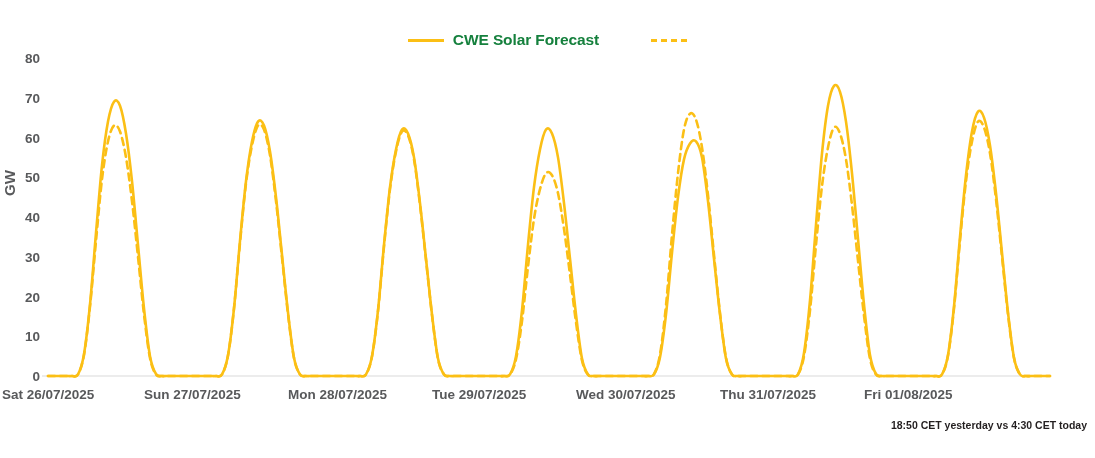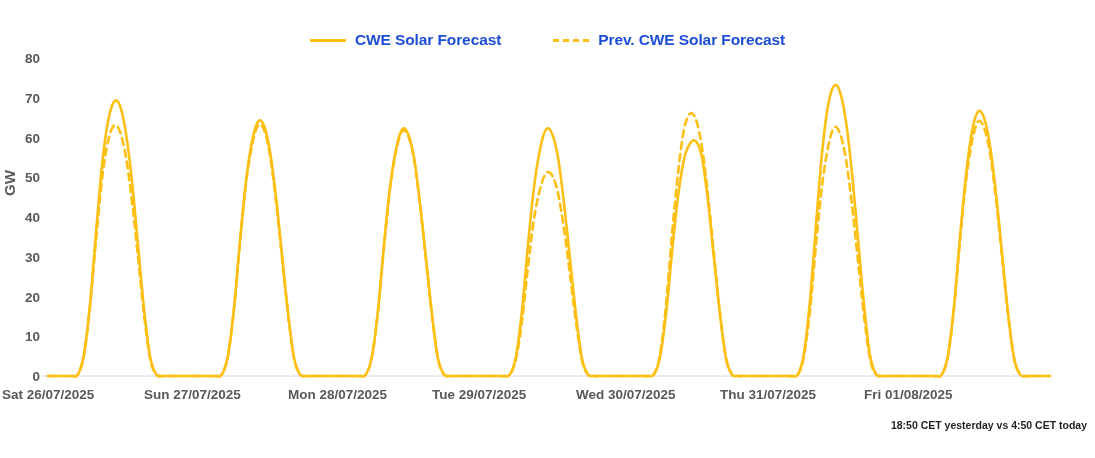--- a/index.html
+++ b/index.html
@@ -40,21 +40,21 @@
     width: 36px;
     height: 0;
     border-top-width: 3.4px;
     border-top-color: #FBBF15;
   }
   .legend-swatch.solid { border-top-style: solid; }
   .legend-swatch.dashed { border-top-style: dashed; }
   .legend-label {
     font-size: 15.5px;
     font-weight: bold;
-    color: #1d4ed8;
+    color: #15803d;
     letter-spacing: -0.1px;
     white-space: nowrap;
   }
 
   
   .y-axis-title {
     position: absolute;
     left: 1px;
     top: 196px;
     font-size: 15px;
@@ -115,21 +115,20 @@
 
 <div id="chart-root">
 
   <div class="legend">
     <div class="legend-item">
       <span class="legend-swatch solid"></span>
       <span class="legend-label">CWE Solar Forecast</span>
     </div>
     <div class="legend-item">
       <span class="legend-swatch dashed"></span>
-      <span class="legend-label">Prev. CWE Solar Forecast</span>
     </div>
   </div>
 
   <div class="y-axis-title">GW</div>
 
   <svg id="plot" width="1095" height="458">
     <g id="ytick-layer">
         <text class="ytick-text" x="40" y="381" text-anchor="end">0</text>
         <text class="ytick-text" x="40" y="341.25" text-anchor="end">10</text>
         <text class="ytick-text" x="40" y="301.5" text-anchor="end">20</text>
@@ -150,16 +149,16 @@
         <text class="xtick-text" x="864" y="399" text-anchor="start">Fri 01/08/2025</text>
       </g>
     <line id="baseline" class="axis-line" x1="42" x2="1050" y1="376" y2="376"></line>
     <g id="series-layer">
         <path class="series-line dashed" stroke="#FBBF15" d="M48.00,376.00C49.00,376.00 52.00,376.00 54.00,376.00C56.00,376.00 58.00,376.00 60.00,376.00C62.00,376.00 64.00,376.00 66.00,376.00C68.00,376.00 70.00,376.26 72.00,376.00C74.00,375.74 76.00,377.92 78.00,374.41C80.00,370.90 82.00,366.26 84.00,354.93C86.00,343.60 88.00,325.45 90.00,306.44C92.00,287.42 94.00,262.05 96.00,240.85C98.00,219.65 100.00,195.80 102.00,179.24C104.00,162.67 106.00,150.42 108.00,141.47C110.00,132.53 112.00,127.23 114.00,125.58C116.00,123.92 118.00,126.24 120.00,131.54C122.00,136.84 124.00,145.78 126.00,157.38C128.00,168.97 130.00,184.54 132.00,201.10C134.00,217.66 136.00,237.87 138.00,256.75C140.00,275.63 142.00,297.49 144.00,314.39C146.00,331.28 148.00,348.11 150.00,358.11C152.00,368.12 154.00,371.43 156.00,374.41C158.00,377.39 160.00,375.74 162.00,376.00C164.00,376.26 166.00,376.00 168.00,376.00C170.00,376.00 172.00,376.00 174.00,376.00C176.00,376.00 178.00,376.00 180.00,376.00C182.00,376.00 184.00,376.00 186.00,376.00C188.00,376.00 190.00,376.00 192.00,376.00C194.00,376.00 196.00,376.00 198.00,376.00C200.00,376.00 202.00,376.00 204.00,376.00C206.00,376.00 208.00,376.00 210.00,376.00C212.00,376.00 214.00,376.26 216.00,376.00C218.00,375.74 220.00,377.79 222.00,374.41C224.00,371.03 226.00,366.73 228.00,355.73C230.00,344.73 232.00,327.24 234.00,308.43C236.00,289.61 238.00,263.71 240.00,242.84C242.00,221.97 244.00,199.44 246.00,183.21C248.00,166.98 250.00,155.06 252.00,145.45C254.00,135.84 256.00,128.23 258.00,125.58C260.00,122.93 262.00,124.58 264.00,129.55C266.00,134.52 268.00,143.46 270.00,155.39C272.00,167.31 274.00,184.07 276.00,201.10C278.00,218.13 280.00,238.73 282.00,257.55C284.00,276.36 286.00,297.23 288.00,313.99C290.00,330.75 292.00,348.04 294.00,358.11C296.00,368.18 298.00,371.43 300.00,374.41C302.00,377.39 304.00,375.74 306.00,376.00C308.00,376.26 310.00,376.00 312.00,376.00C314.00,376.00 316.00,376.00 318.00,376.00C320.00,376.00 322.00,376.00 324.00,376.00C326.00,376.00 328.00,376.00 330.00,376.00C332.00,376.00 334.00,376.00 336.00,376.00C338.00,376.00 340.00,376.00 342.00,376.00C344.00,376.00 346.00,376.00 348.00,376.00C350.00,376.00 352.00,376.00 354.00,376.00C356.00,376.00 358.00,376.26 360.00,376.00C362.00,375.74 364.00,377.66 366.00,374.41C368.00,371.16 370.00,367.06 372.00,356.52C374.00,345.99 376.00,329.56 378.00,311.21C380.00,292.86 382.00,266.75 384.00,246.41C386.00,226.08 388.00,205.01 390.00,189.17C392.00,173.34 394.00,161.02 396.00,151.41C398.00,141.81 400.00,134.19 402.00,131.54C404.00,128.89 406.00,130.88 408.00,135.51C410.00,140.15 412.00,147.77 414.00,159.36C416.00,170.96 418.00,188.31 420.00,205.08C422.00,221.84 424.00,241.58 426.00,259.93C428.00,278.28 430.00,298.69 432.00,315.18C434.00,331.68 436.00,349.04 438.00,358.91C440.00,368.78 442.00,371.56 444.00,374.41C446.00,377.26 448.00,375.74 450.00,376.00C452.00,376.26 454.00,376.00 456.00,376.00C458.00,376.00 460.00,376.00 462.00,376.00C464.00,376.00 466.00,376.00 468.00,376.00C470.00,376.00 472.00,376.00 474.00,376.00C476.00,376.00 478.00,376.00 480.00,376.00C482.00,376.00 484.00,376.00 486.00,376.00C488.00,376.00 490.00,376.00 492.00,376.00C494.00,376.00 496.00,376.00 498.00,376.00C500.00,376.00 502.00,376.26 504.00,376.00C506.00,375.74 508.00,377.19 510.00,374.41C512.00,371.63 514.00,368.18 516.00,359.31C518.00,350.43 520.00,336.58 522.00,321.14C524.00,305.71 526.00,283.71 528.00,266.69C530.00,249.66 532.00,231.91 534.00,218.99C536.00,206.07 538.00,196.79 540.00,189.17C542.00,181.56 544.00,175.59 546.00,173.28C548.00,170.96 550.00,171.95 552.00,175.26C554.00,178.58 556.00,184.21 558.00,193.15C560.00,202.09 562.00,215.34 564.00,228.92C566.00,242.51 568.00,259.07 570.00,274.64C572.00,290.21 574.00,308.03 576.00,322.34C578.00,336.65 580.00,351.75 582.00,360.50C584.00,369.24 586.00,372.22 588.00,374.81C590.00,377.39 592.00,375.80 594.00,376.00C596.00,376.20 598.00,376.00 600.00,376.00C602.00,376.00 604.00,376.00 606.00,376.00C608.00,376.00 610.00,376.00 612.00,376.00C614.00,376.00 616.00,376.00 618.00,376.00C620.00,376.00 622.00,376.00 624.00,376.00C626.00,376.00 628.00,376.00 630.00,376.00C632.00,376.00 634.00,376.00 636.00,376.00C638.00,376.00 640.00,376.00 642.00,376.00C644.00,376.00 646.00,376.33 648.00,376.00C650.00,375.67 652.00,377.59 654.00,374.01C656.00,370.44 658.00,366.00 660.00,354.54C662.00,343.07 664.00,325.19 666.00,305.25C668.00,285.30 670.00,256.88 672.00,234.89C674.00,212.89 676.00,190.83 678.00,173.28C680.00,155.72 682.00,139.49 684.00,129.55C686.00,119.61 688.00,115.31 690.00,113.65C692.00,111.99 694.00,113.98 696.00,119.61C698.00,125.24 700.00,134.85 702.00,147.44C704.00,160.03 706.00,177.25 708.00,195.14C710.00,213.03 712.00,235.09 714.00,254.76C716.00,274.44 718.00,296.04 720.00,313.19C722.00,330.35 724.00,347.51 726.00,357.71C728.00,367.92 730.00,371.36 732.00,374.41C734.00,377.46 736.00,375.74 738.00,376.00C740.00,376.26 742.00,376.00 744.00,376.00C746.00,376.00 748.00,376.00 750.00,376.00C752.00,376.00 754.00,376.00 756.00,376.00C758.00,376.00 760.00,376.00 762.00,376.00C764.00,376.00 766.00,376.00 768.00,376.00C770.00,376.00 772.00,376.00 774.00,376.00C776.00,376.00 778.00,376.00 780.00,376.00C782.00,376.00 784.00,376.00 786.00,376.00C788.00,376.00 790.00,376.26 792.00,376.00C794.00,375.74 796.00,377.72 798.00,374.41C800.00,371.10 802.00,366.79 804.00,356.13C806.00,345.46 808.00,328.96 810.00,310.41C812.00,291.86 814.00,265.56 816.00,244.83C818.00,224.09 820.00,202.23 822.00,186.00C824.00,169.76 826.00,157.18 828.00,147.44C830.00,137.70 832.00,129.88 834.00,127.56C836.00,125.24 838.00,128.23 840.00,133.53C842.00,138.82 844.00,147.44 846.00,159.36C848.00,171.29 850.00,188.18 852.00,205.08C854.00,221.97 856.00,242.31 858.00,260.73C860.00,279.14 862.00,299.22 864.00,315.58C866.00,331.94 868.00,349.10 870.00,358.91C872.00,368.71 874.00,371.56 876.00,374.41C878.00,377.26 880.00,375.74 882.00,376.00C884.00,376.26 886.00,376.00 888.00,376.00C890.00,376.00 892.00,376.00 894.00,376.00C896.00,376.00 898.00,376.00 900.00,376.00C902.00,376.00 904.00,376.00 906.00,376.00C908.00,376.00 910.00,376.00 912.00,376.00C914.00,376.00 916.00,376.00 918.00,376.00C920.00,376.00 922.00,376.00 924.00,376.00C926.00,376.00 928.00,376.00 930.00,376.00C932.00,376.00 934.00,376.26 936.00,376.00C938.00,375.74 940.00,377.79 942.00,374.41C944.00,371.03 946.00,366.73 948.00,355.73C950.00,344.73 952.00,327.57 954.00,308.43C956.00,289.28 958.00,262.05 960.00,240.85C962.00,219.65 964.00,197.79 966.00,181.22C968.00,164.66 970.00,151.41 972.00,141.47C974.00,131.54 976.00,123.92 978.00,121.60C980.00,119.28 982.00,122.26 984.00,127.56C986.00,132.86 988.00,141.48 990.00,153.40C992.00,165.32 994.00,181.89 996.00,199.11C998.00,216.34 1000.00,237.54 1002.00,256.75C1004.00,275.96 1006.00,297.49 1008.00,314.39C1010.00,331.28 1012.00,348.11 1014.00,358.11C1016.00,368.12 1018.00,371.43 1020.00,374.41C1022.00,377.39 1024.00,375.74 1026.00,376.00C1028.00,376.26 1030.00,376.00 1032.00,376.00C1034.00,376.00 1036.00,376.00 1038.00,376.00C1040.00,376.00 1042.00,376.00 1044.00,376.00C1046.00,376.00 1049.00,376.00 1050.00,376.00"></path>
         <path class="series-line" stroke="#FBBF15" d="M48.00,376.00C49.00,376.00 52.00,376.00 54.00,376.00C56.00,376.00 58.00,376.00 60.00,376.00C62.00,376.00 64.00,376.00 66.00,376.00C68.00,376.00 70.00,376.26 72.00,376.00C74.00,375.74 76.00,378.05 78.00,374.41C80.00,370.77 82.00,365.80 84.00,354.14C86.00,342.48 88.00,324.66 90.00,304.45C92.00,284.24 94.00,256.09 96.00,232.90C98.00,209.71 100.00,183.88 102.00,165.33C104.00,146.78 106.00,132.20 108.00,121.60C110.00,111.00 112.00,104.37 114.00,101.72C116.00,99.07 118.00,100.40 120.00,105.70C122.00,111.00 124.00,120.94 126.00,133.53C128.00,146.11 130.00,162.67 132.00,181.22C134.00,199.78 136.00,223.63 138.00,244.83C140.00,266.03 142.00,289.88 144.00,308.43C146.00,326.98 148.00,345.19 150.00,356.13C152.00,367.06 154.00,370.70 156.00,374.01C158.00,377.32 160.00,375.67 162.00,376.00C164.00,376.33 166.00,376.00 168.00,376.00C170.00,376.00 172.00,376.00 174.00,376.00C176.00,376.00 178.00,376.00 180.00,376.00C182.00,376.00 184.00,376.00 186.00,376.00C188.00,376.00 190.00,376.00 192.00,376.00C194.00,376.00 196.00,376.00 198.00,376.00C200.00,376.00 202.00,376.00 204.00,376.00C206.00,376.00 208.00,376.00 210.00,376.00C212.00,376.00 214.00,376.26 216.00,376.00C218.00,375.74 220.00,377.86 222.00,374.41C224.00,370.97 226.00,366.33 228.00,355.33C230.00,344.33 232.00,327.50 234.00,308.43C236.00,289.35 238.00,262.05 240.00,240.85C242.00,219.65 244.00,197.79 246.00,181.22C248.00,164.66 250.00,151.41 252.00,141.47C254.00,131.54 256.00,124.25 258.00,121.60C260.00,118.95 262.00,120.61 264.00,125.58C266.00,130.54 268.00,139.49 270.00,151.41C272.00,163.34 274.00,179.90 276.00,197.13C278.00,214.35 280.00,235.55 282.00,254.76C284.00,273.97 286.00,295.24 288.00,312.40C290.00,329.56 292.00,347.38 294.00,357.71C296.00,368.05 298.00,371.36 300.00,374.41C302.00,377.46 304.00,375.74 306.00,376.00C308.00,376.26 310.00,376.00 312.00,376.00C314.00,376.00 316.00,376.00 318.00,376.00C320.00,376.00 322.00,376.00 324.00,376.00C326.00,376.00 328.00,376.00 330.00,376.00C332.00,376.00 334.00,376.00 336.00,376.00C338.00,376.00 340.00,376.00 342.00,376.00C344.00,376.00 346.00,376.00 348.00,376.00C350.00,376.00 352.00,376.00 354.00,376.00C356.00,376.00 358.00,376.26 360.00,376.00C362.00,375.74 364.00,377.72 366.00,374.41C368.00,371.10 370.00,366.79 372.00,356.13C374.00,345.46 376.00,328.96 378.00,310.41C380.00,291.86 382.00,265.36 384.00,244.83C386.00,224.29 388.00,203.09 390.00,187.19C392.00,171.29 394.00,159.03 396.00,149.42C398.00,139.82 400.00,132.20 402.00,129.55C404.00,126.90 406.00,128.89 408.00,133.53C410.00,138.16 412.00,145.78 414.00,157.38C416.00,168.97 418.00,186.19 420.00,203.09C422.00,219.98 424.00,240.19 426.00,258.74C428.00,277.29 430.00,297.76 432.00,314.39C434.00,331.02 436.00,348.51 438.00,358.51C440.00,368.51 442.00,371.50 444.00,374.41C446.00,377.33 448.00,375.74 450.00,376.00C452.00,376.26 454.00,376.00 456.00,376.00C458.00,376.00 460.00,376.00 462.00,376.00C464.00,376.00 466.00,376.00 468.00,376.00C470.00,376.00 472.00,376.00 474.00,376.00C476.00,376.00 478.00,376.00 480.00,376.00C482.00,376.00 484.00,376.00 486.00,376.00C488.00,376.00 490.00,376.00 492.00,376.00C494.00,376.00 496.00,376.00 498.00,376.00C500.00,376.00 502.00,376.26 504.00,376.00C506.00,375.74 508.00,377.72 510.00,374.41C512.00,371.10 514.00,366.79 516.00,356.13C518.00,345.46 520.00,328.96 522.00,310.41C524.00,291.86 526.00,265.36 528.00,244.83C530.00,224.29 532.00,203.09 534.00,187.19C536.00,171.29 538.00,159.03 540.00,149.42C542.00,139.82 544.00,132.20 546.00,129.55C548.00,126.90 550.00,128.89 552.00,133.53C554.00,138.16 556.00,145.78 558.00,157.38C560.00,168.97 562.00,186.19 564.00,203.09C566.00,219.98 568.00,240.19 570.00,258.74C572.00,277.29 574.00,297.76 576.00,314.39C578.00,331.02 580.00,348.51 582.00,358.51C584.00,368.51 586.00,371.50 588.00,374.41C590.00,377.33 592.00,375.74 594.00,376.00C596.00,376.26 598.00,376.00 600.00,376.00C602.00,376.00 604.00,376.00 606.00,376.00C608.00,376.00 610.00,376.00 612.00,376.00C614.00,376.00 616.00,376.00 618.00,376.00C620.00,376.00 622.00,376.00 624.00,376.00C626.00,376.00 628.00,376.00 630.00,376.00C632.00,376.00 634.00,376.00 636.00,376.00C638.00,376.00 640.00,376.00 642.00,376.00C644.00,376.00 646.00,376.26 648.00,376.00C650.00,375.74 652.00,377.52 654.00,374.41C656.00,371.30 658.00,367.32 660.00,357.32C662.00,347.31 664.00,331.81 666.00,314.39C668.00,296.96 670.00,272.32 672.00,252.77C674.00,233.23 676.00,212.69 678.00,197.13C680.00,181.56 682.00,168.31 684.00,159.36C686.00,150.42 688.00,146.44 690.00,143.46C692.00,140.48 694.00,139.16 696.00,141.47C698.00,143.79 700.00,147.44 702.00,157.38C704.00,167.31 706.00,184.21 708.00,201.10C710.00,217.99 712.00,239.86 714.00,258.74C716.00,277.62 718.00,297.76 720.00,314.39C722.00,331.02 724.00,348.51 726.00,358.51C728.00,368.51 730.00,371.50 732.00,374.41C734.00,377.33 736.00,375.74 738.00,376.00C740.00,376.26 742.00,376.00 744.00,376.00C746.00,376.00 748.00,376.00 750.00,376.00C752.00,376.00 754.00,376.00 756.00,376.00C758.00,376.00 760.00,376.00 762.00,376.00C764.00,376.00 766.00,376.00 768.00,376.00C770.00,376.00 772.00,376.00 774.00,376.00C776.00,376.00 778.00,376.00 780.00,376.00C782.00,376.00 784.00,376.00 786.00,376.00C788.00,376.00 790.00,376.26 792.00,376.00C794.00,375.74 796.00,378.25 798.00,374.41C800.00,370.57 802.00,365.27 804.00,352.94C806.00,340.62 808.00,321.81 810.00,300.48C812.00,279.14 814.00,249.46 816.00,224.95C818.00,200.44 820.00,173.28 822.00,153.40C824.00,133.53 826.00,116.96 828.00,105.70C830.00,94.44 832.00,88.14 834.00,85.82C836.00,83.51 838.00,85.82 840.00,91.79C842.00,97.75 844.00,108.02 846.00,121.60C848.00,135.18 850.00,153.73 852.00,173.28C854.00,192.82 856.00,217.00 858.00,238.86C860.00,260.72 862.00,285.10 864.00,304.45C866.00,323.80 868.00,343.34 870.00,354.93C872.00,366.53 874.00,370.50 876.00,374.01C878.00,377.52 880.00,375.67 882.00,376.00C884.00,376.33 886.00,376.00 888.00,376.00C890.00,376.00 892.00,376.00 894.00,376.00C896.00,376.00 898.00,376.00 900.00,376.00C902.00,376.00 904.00,376.00 906.00,376.00C908.00,376.00 910.00,376.00 912.00,376.00C914.00,376.00 916.00,376.00 918.00,376.00C920.00,376.00 922.00,376.00 924.00,376.00C926.00,376.00 928.00,376.00 930.00,376.00C932.00,376.00 934.00,376.26 936.00,376.00C938.00,375.74 940.00,377.92 942.00,374.41C944.00,370.90 946.00,366.26 948.00,354.93C950.00,343.60 952.00,326.11 954.00,306.44C956.00,286.76 958.00,258.74 960.00,236.88C962.00,215.01 964.00,192.82 966.00,175.26C968.00,157.71 970.00,142.14 972.00,131.54C974.00,120.94 976.00,113.98 978.00,111.66C980.00,109.34 982.00,111.99 984.00,117.63C986.00,123.26 988.00,132.86 990.00,145.45C992.00,158.04 994.00,175.26 996.00,193.15C998.00,211.04 1000.00,232.90 1002.00,252.77C1004.00,272.65 1006.00,294.91 1008.00,312.40C1010.00,329.89 1012.00,347.38 1014.00,357.71C1016.00,368.05 1018.00,371.36 1020.00,374.41C1022.00,377.46 1024.00,375.74 1026.00,376.00C1028.00,376.26 1030.00,376.00 1032.00,376.00C1034.00,376.00 1036.00,376.00 1038.00,376.00C1040.00,376.00 1042.00,376.00 1044.00,376.00C1046.00,376.00 1049.00,376.00 1050.00,376.00"></path>
       </g>
   </svg>
 
   <div class="footnote">
-    <div>18:50 CET yesterday vs  4:50 CET today</div>
+    <div>18:50 CET yesterday vs  4:30 CET today</div>
   </div>
 
 </div>
 
 </body></html>

